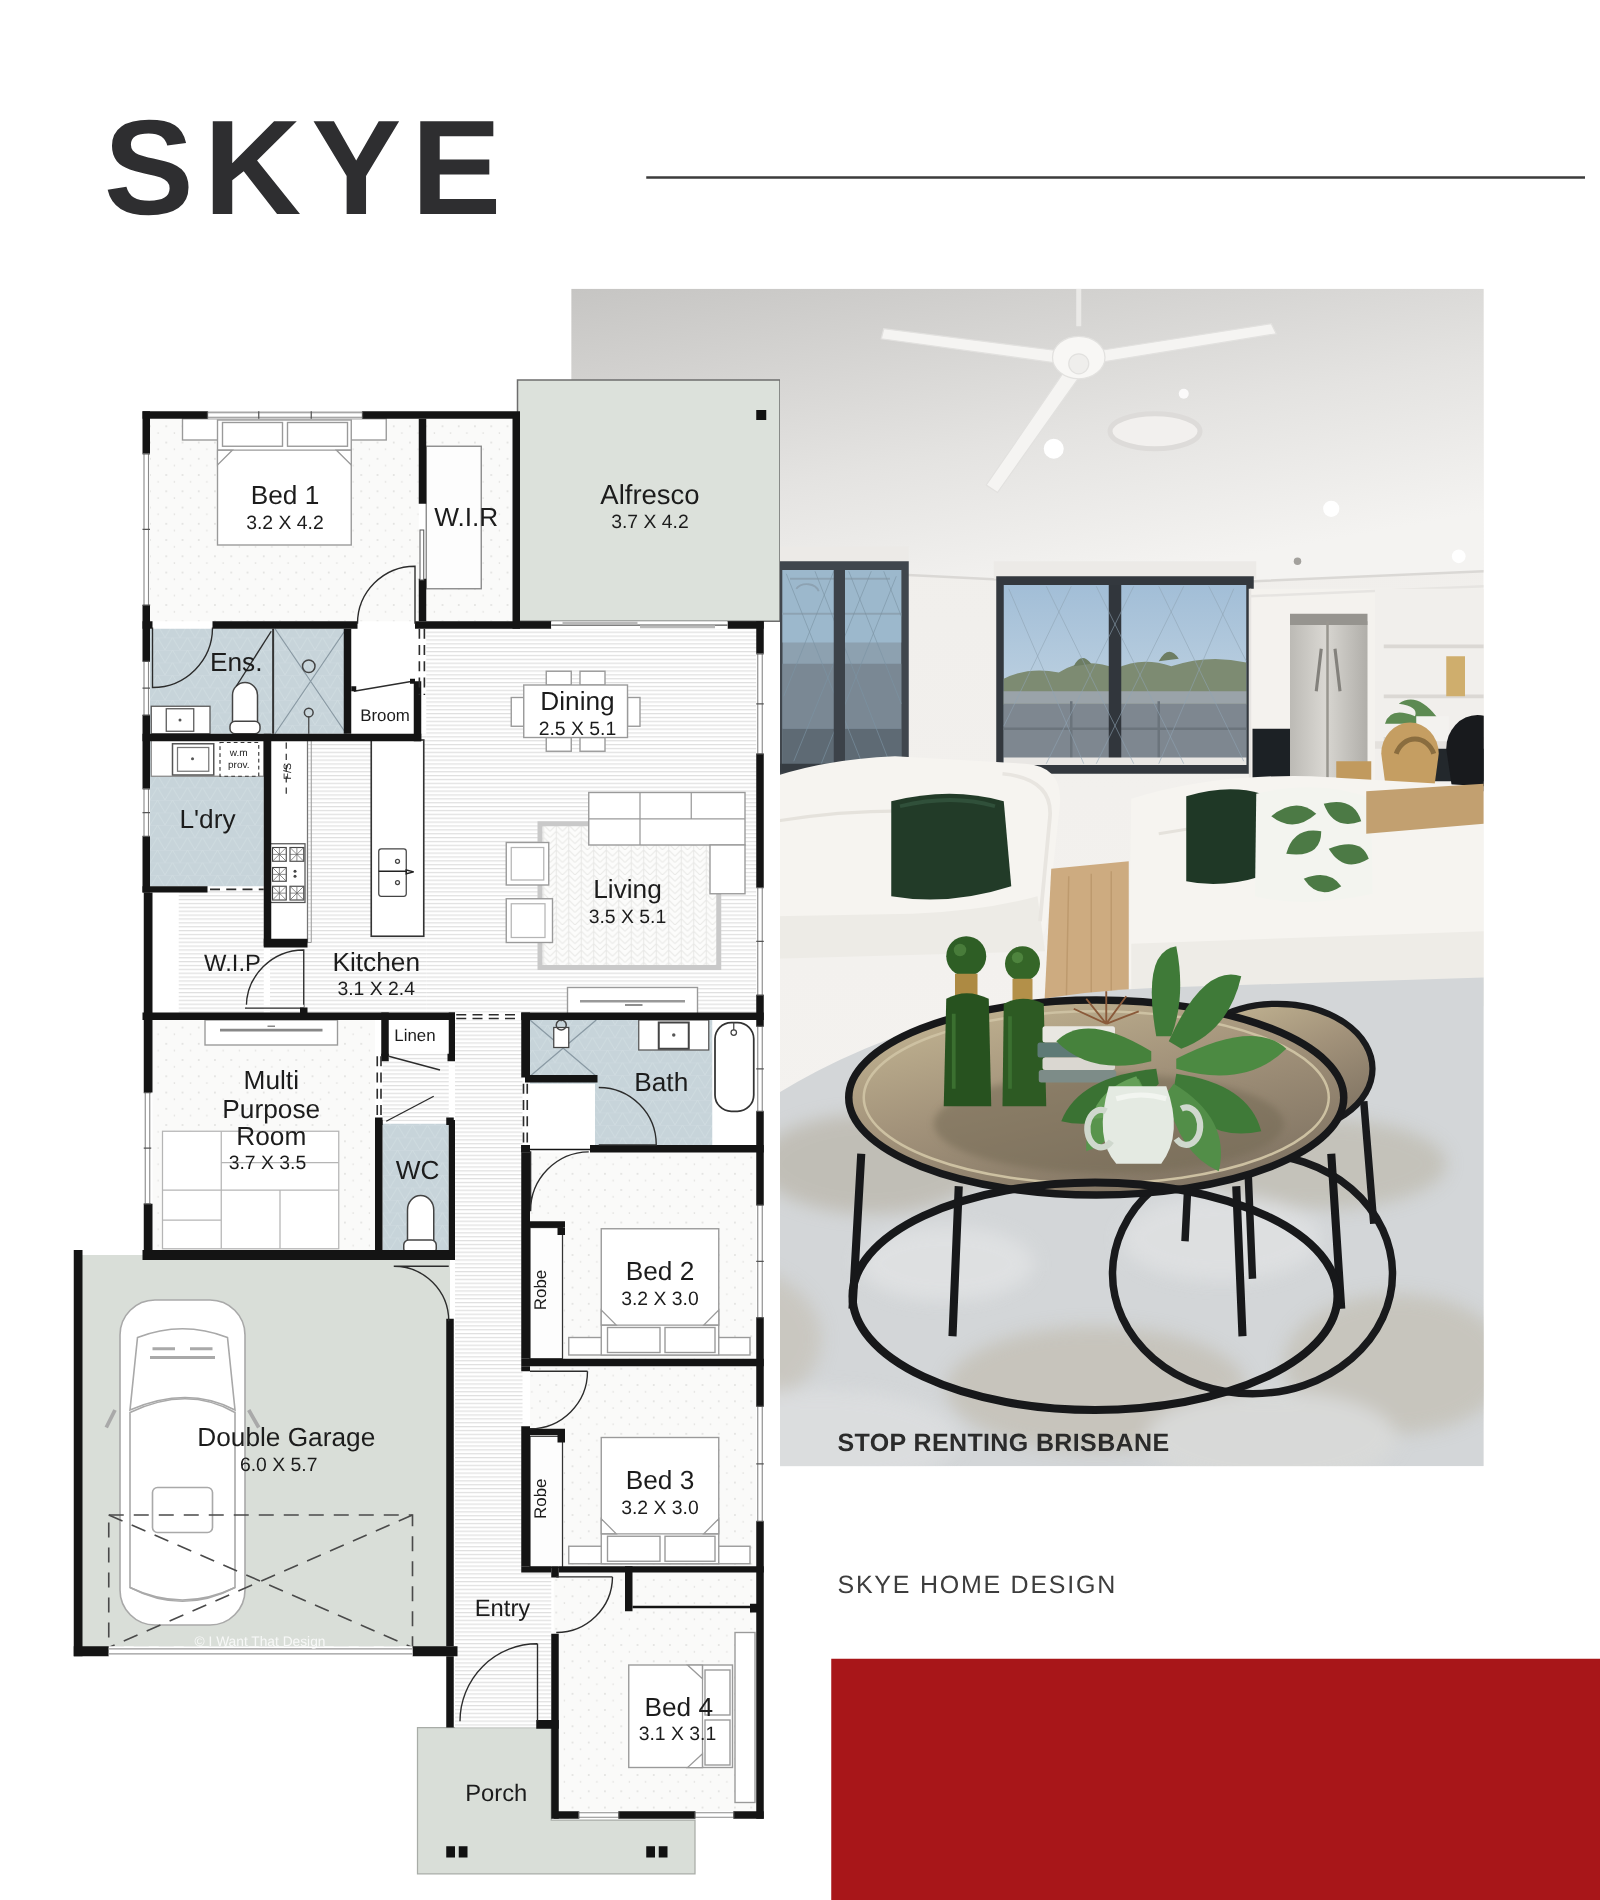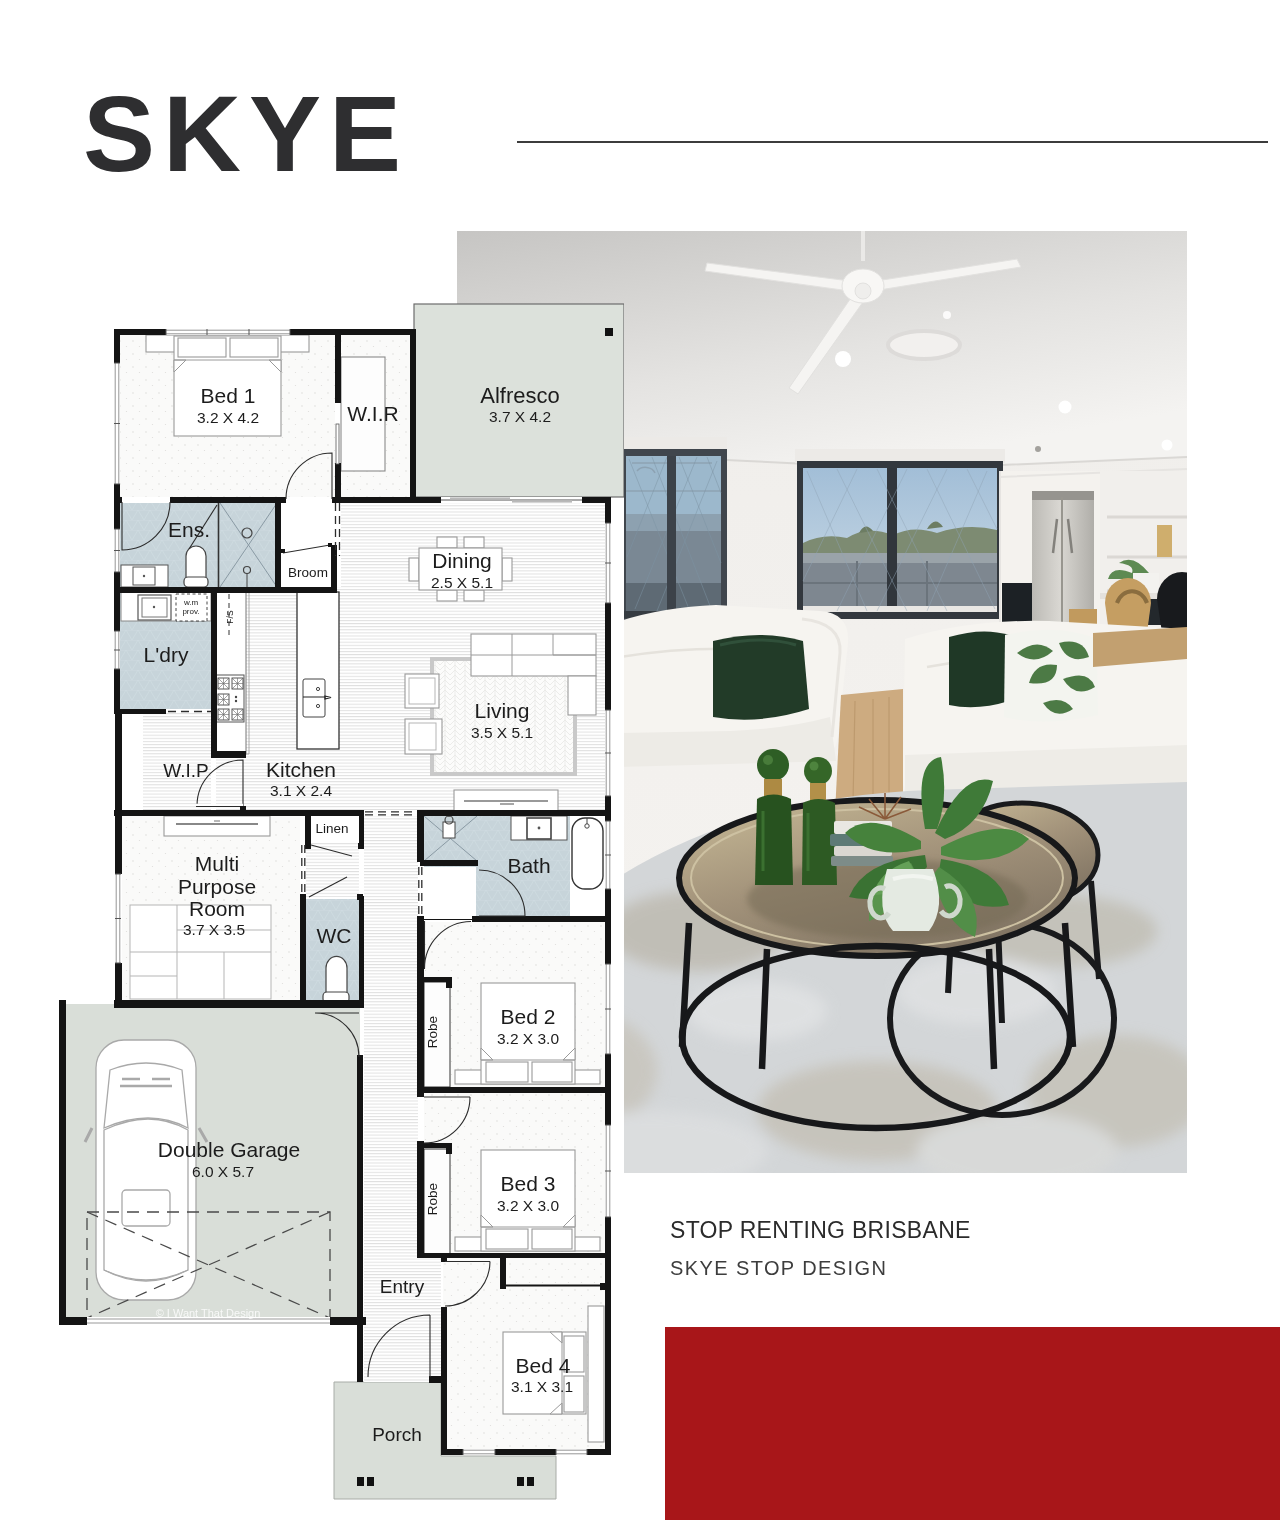--- a/index.html
+++ b/index.html
@@ -768,17 +768,17 @@
 
 <text x="208" y="1317" font-size="11" fill="#ffffff" opacity="0.8" text-anchor="middle" font-family="Liberation Sans">© I Want That Design</text>
 
 <rect x="357" y="1477" width="7" height="9" fill="#111"></rect>
     <rect x="367" y="1477" width="7" height="9" fill="#111"></rect>
 
 <rect x="517" y="1477" width="7" height="9" fill="#111"></rect>
     <rect x="527" y="1477" width="7" height="9" fill="#111"></rect>
 </svg>
 
-<div class="abs" style="left:670px;top:1217px;font-size:23px;font-weight:normal;color:#2b2b2b;letter-spacing:0.3px;">STOP RENTING BRISBANE</div>
-
-<div class="abs" style="left:670px;top:1257px;font-size:20px;color:#3d3d3d;letter-spacing:1.4px;">SKYE STOP DESIGN</div>
+<div class="abs" style="left:670px;top:1144px;font-size:20px;font-weight:bold;color:#2b2b2b;letter-spacing:0.3px;">STOP RENTING BRISBANE</div>
+
+<div class="abs" style="left:670px;top:1257px;font-size:20px;color:#3d3d3d;letter-spacing:1.4px;">SKYE HOME DESIGN</div>
 
 <div class="abs" style="left:665px;top:1327px;width:615px;height:193px;background:#a81619;"></div>
 
 </body></html>

